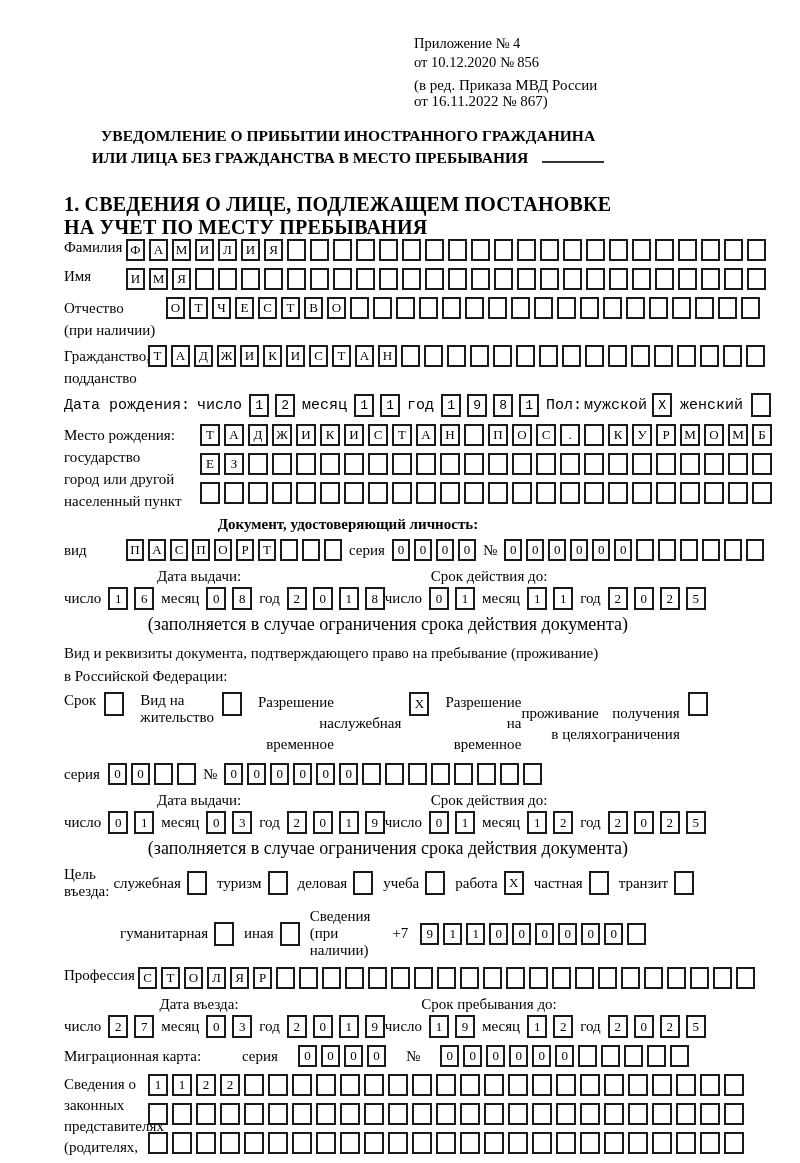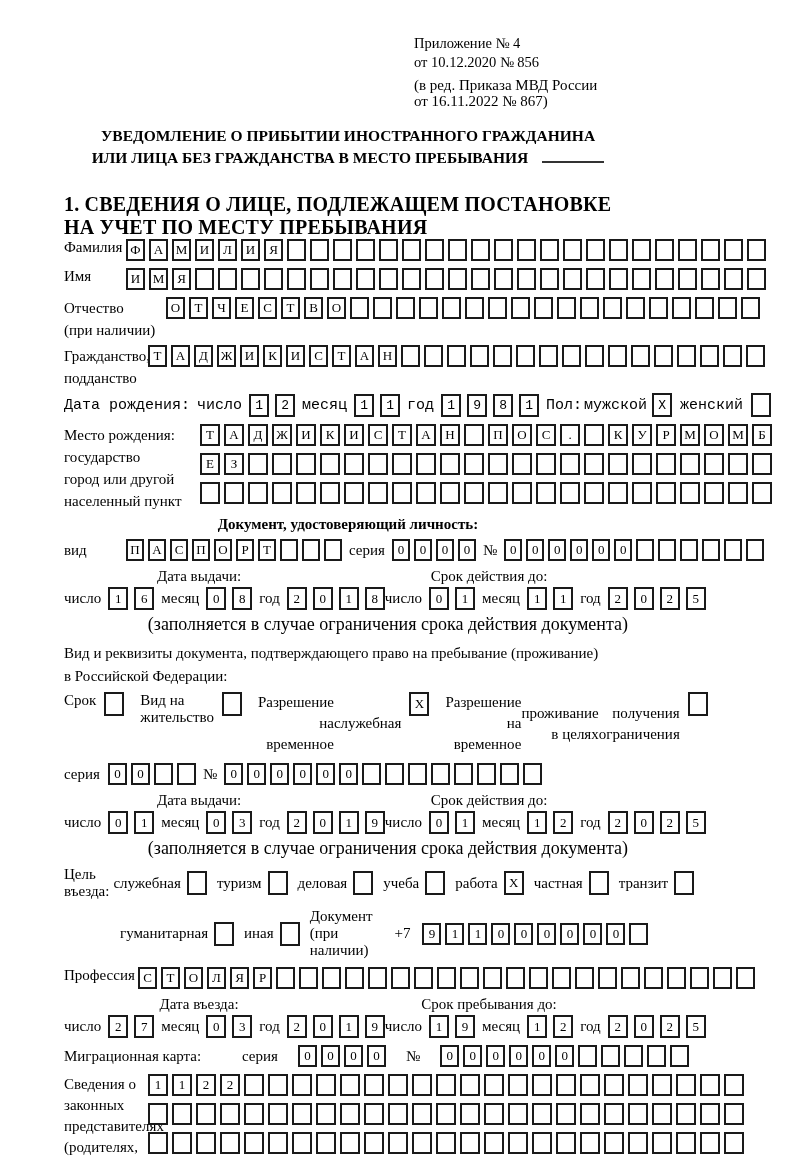--- a/index.html
+++ b/index.html
@@ -555,21 +555,21 @@
 
   <div class="purline">
     <span class="indent120">гуманитарная</span>
     <span class="cells checkbox">
         <span class="cell"></span>
       </span>
     <span>иная</span>
     <span class="cells checkbox">
         <span class="cell"></span>
       </span>
-    <span style="margin-right:22px;">Документ (при наличии)</span>
+    <span style="margin-right:22px;">Сведения (при наличии)</span>
     <span style="margin-right:6px;">+7</span>
     <span class="cells">
         <span class="cell">9</span>
         <span class="cell">1</span>
         <span class="cell">1</span>
         <span class="cell">0</span>
         <span class="cell">0</span>
         <span class="cell">0</span>
         <span class="cell">0</span>
         <span class="cell">0</span>

